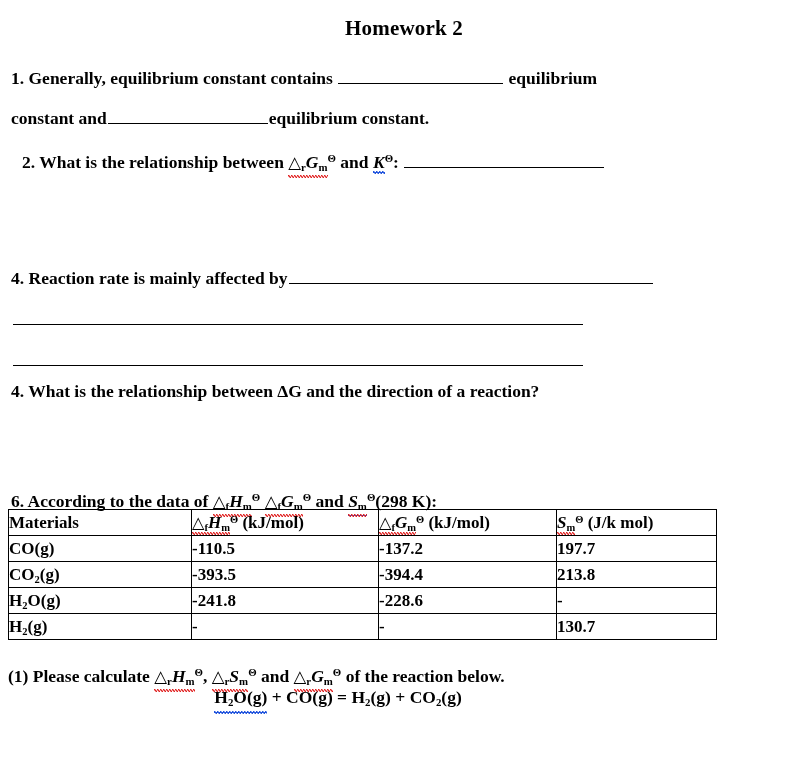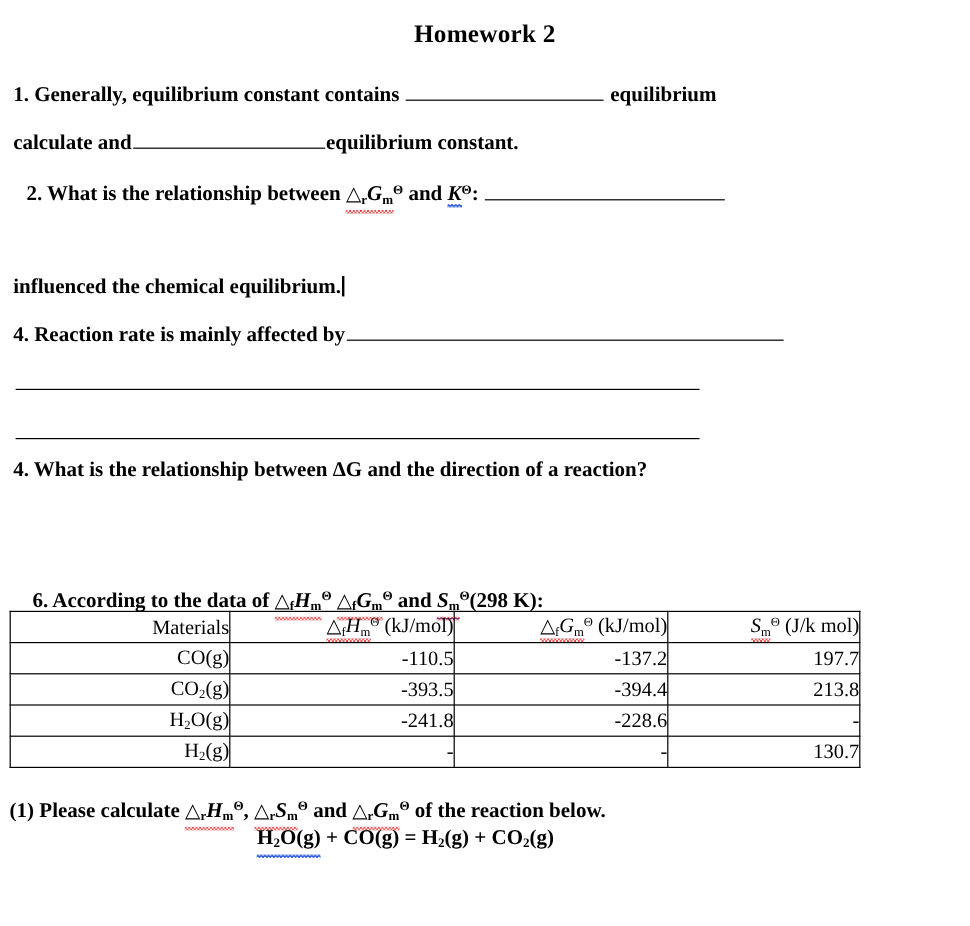--- a/index.html
+++ b/index.html
@@ -124,22 +124,22 @@
   .data-table {
     position: absolute;
     left: 8px;
     top: 509px;
     width: 704px;
     border-collapse: collapse;
     table-layout: fixed;
   }
   .data-table td, .data-table th {
     border: 1.7px solid #000;
-    text-align: right;
-    font-weight: normal;
+    text-align: left;
+    font-weight: bold;
     font-size: 17px;
     height: 25px;
     padding: 0;
     vertical-align: middle;
   }
   .col-mat { width: 182px; }
   .col-h   { width: 186px; }
   .col-g   { width: 177px; }
   .col-s   { width: 159px; }
 </style>
@@ -150,47 +150,44 @@
 
   <div class="doc-title">Homework 2</div>
 
   <div class="qline" style="left:11px; top:68px;">
     <span>1.  Generally,  equilibrium  constant  contains</span>
     <span class="blank" style="width:165px;"></span>
     <span>equilibrium</span>
   </div>
 
   <div class="qline" style="left:11px; top:108px;">
-    <span>calculate and</span><span class="blank" style="width:160px;"></span><span>equilibrium constant.</span>
+    <span>constant and</span><span class="blank" style="width:160px;"></span><span>equilibrium constant.</span>
   </div>
 
   <div class="qline" style="left:22px; top:148px;">
     <span>2. What is the relationship between</span>
     <span class="math"><span class="sq-red"><span class="tri">△</span><sub class="sb">r</sub><span class="it">G</span><sub class="sb">m</sub></span><sup class="sp">Θ</sup></span>
     <span>and</span>
     <span class="math"><span class="sq-blue u-blue"><span class="it">K</span></span><sup class="sp">Θ</sup><span>:</span></span>
     <span class="blank" style="width:200px;"></span>
   </div>
 
 
-  <div class="qline" style="left:11px; top:228px;">
-    <span>influenced the chemical equilibrium.</span><span class="caret"></span>
-  </div>
 
   <div class="qline" style="left:11px; top:268px;">
     <span>4. Reaction rate is mainly affected by</span><span class="blank" style="width:364px;"></span>
   </div>
   <div class="ruleline" style="left:13px; top:324px; width:570px;"></div>
   <div class="ruleline" style="left:13px; top:365px; width:570px;"></div>
 
   <div class="qline" style="left:11px; top:381px;">
     <span>4. What is the relationship between ΔG and the direction of a reaction?</span>
   </div>
 
-  <div class="qline" style="left:11px; top:487px;margin-left:16px;">
+  <div class="qline" style="left:11px; top:487px;">
     <span>6. According to the data of</span>
     <span class="math"><span class="sq-red"><span class="tri">△</span><sub class="sb">f</sub><span class="it">H</span><sub class="sb">m</sub></span><sup class="sp">Θ</sup></span>
     <span class="math"><span class="sq-red"><span class="tri">△</span><sub class="sb">f</sub><span class="it">G</span><sub class="sb">m</sub></span><sup class="sp">Θ</sup></span>
     <span>and</span>
     <span class="math"><span class="sq-red u-blue"><span class="it">S</span><sub class="sb">m</sub></span><sup class="sp">Θ</sup><span>(298 K):</span></span>
   </div>
 
   <table class="data-table">
     <thead>
       <tr>

